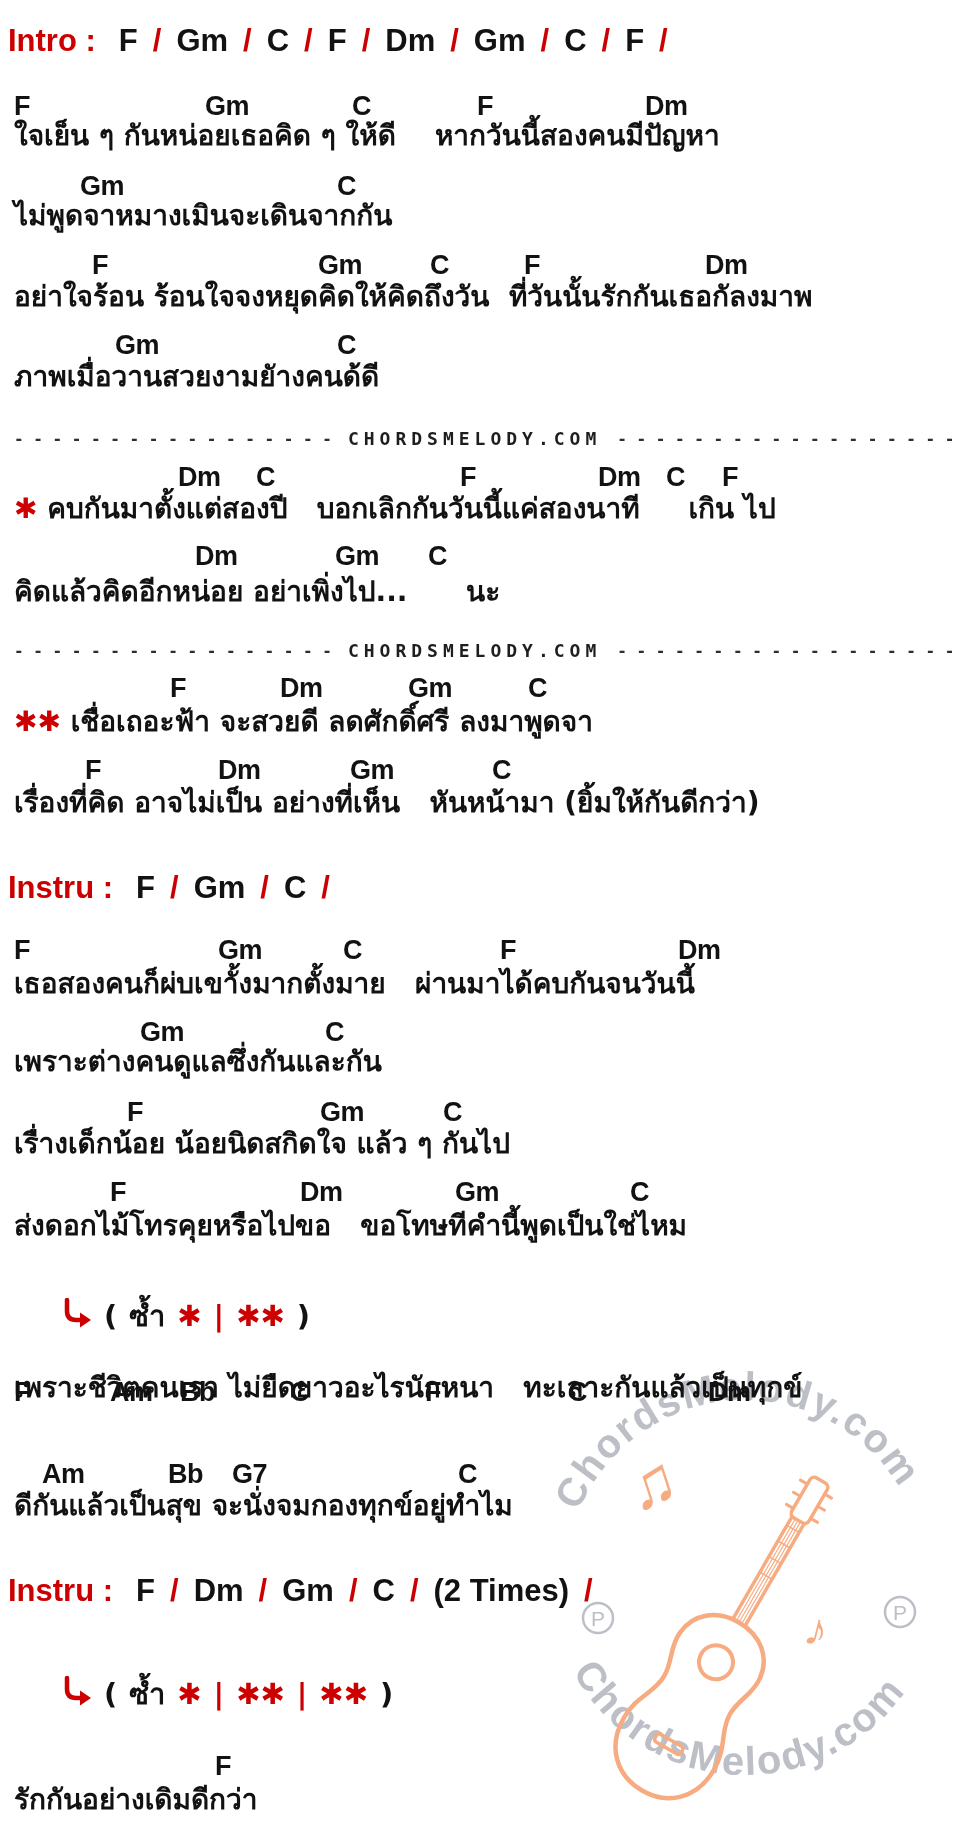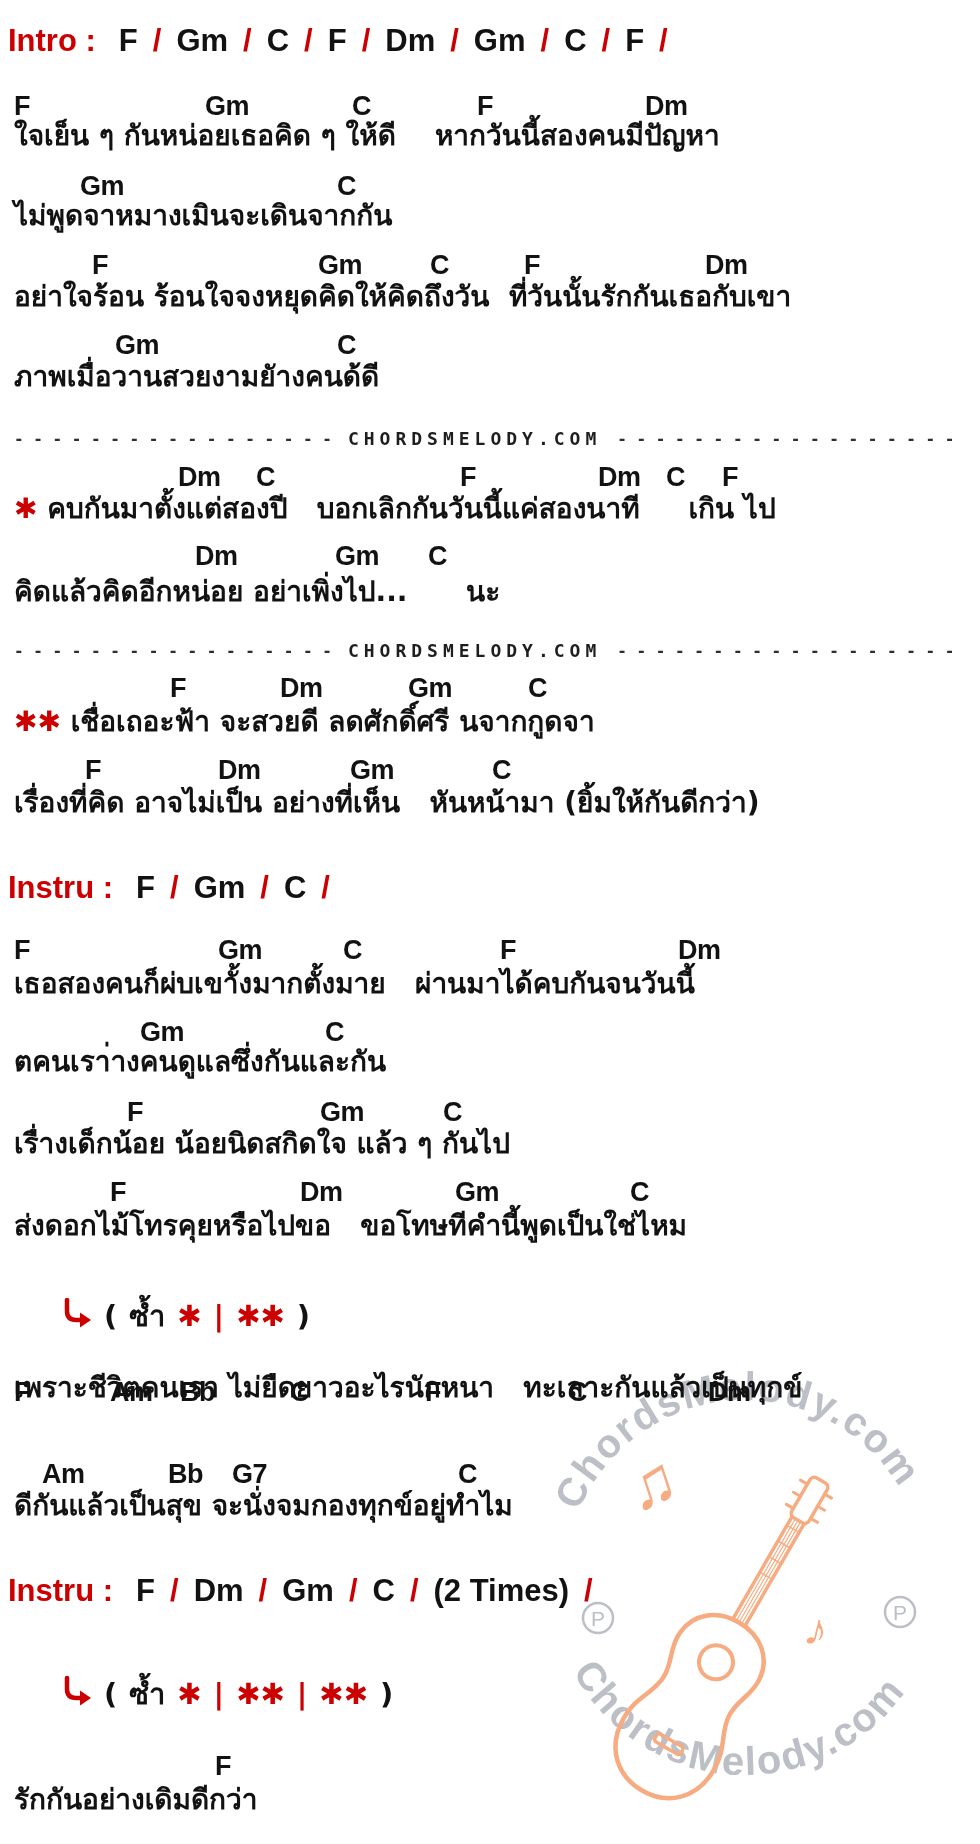--- a/index.html
+++ b/index.html
@@ -103,21 +103,21 @@
     </div>
   <div class="line lyric" style="top:196px"><span class="seg ast c-k">ไม่พูดจาหมางเมินจะเดินจากกัน</span></div>
 
   <div class="line chord-row" style="top:250px">
       <span class="chord" style="left: 92px;">F</span>
       <span class="chord" style="left: 318px;">Gm</span>
       <span class="chord" style="left: 430px;">C</span>
       <span class="chord" style="left: 524px;">F</span>
       <span class="chord" style="left: 705px;">Dm</span>
     </div>
-  <div class="line lyric" style="top:277px"><span class="seg ast c-k">อย่าใจร้อน ร้อนใจจงหยุดคิดให้คิดถึงวัน  ที่วันนั้นรักกันเธอกับเขา</span></div>
+  <div class="line lyric" style="top:277px"><span class="seg ast c-k">อย่าใจร้อน ร้อนใจจงหยุดคิดให้คิดถึงวัน  ที่วันนั้นรักกันเธอกัลงมาพ</span></div>
 
   <div class="line chord-row" style="top:330px">
       <span class="chord" style="left: 115px;">Gm</span>
       <span class="chord" style="left: 337px;">C</span>
     </div>
   <div class="line lyric" style="top:357px"><span class="seg ast c-k">ภาพเมื่อวานสวยงามยัางคนด้ดี</span></div>
 
   <div class="line sep" style="top:428px">
     <span>- - - - - - - - - - - - - - - - -</span>
     <span class="site">CHORDSMELODY.COM</span>
@@ -146,21 +146,21 @@
     <span class="site">CHORDSMELODY.COM</span>
     <span>- - - - - - - - - - - - - - - - - -</span>
   </div>
 
   <div class="line chord-row" style="top:673px">
       <span class="chord" style="left: 170px;">F</span>
       <span class="chord" style="left: 280px;">Dm</span>
       <span class="chord" style="left: 408px;">Gm</span>
       <span class="chord" style="left: 528px;">C</span>
     </div>
-  <div class="line lyric" style="top:702px"><span class="seg ast c-r">✱✱</span><span class="seg ast c-k"> เชื่อเถอะฟ้า จะสวยดี ลดศักดิ์ศรี นจากกูดจา</span></div>
+  <div class="line lyric" style="top:702px"><span class="seg ast c-r">✱✱</span><span class="seg ast c-k"> เชื่อเถอะฟ้า จะสวยดี ลดศักดิ์ศรี ลงมาพูดจา</span></div>
 
   <div class="line chord-row" style="top:755px">
       <span class="chord" style="left: 85px;">F</span>
       <span class="chord" style="left: 218px;">Dm</span>
       <span class="chord" style="left: 350px;">Gm</span>
       <span class="chord" style="left: 492px;">C</span>
     </div>
   <div class="line lyric" style="top:783px"><span class="seg ast c-k">เรื่องที่คิด อาจไม่เป็น อย่างที่เห็น   หันหน้ามา (ยิ้มให้กันดีกว่า)</span></div>
 
   <div class="line head" style="top:867px">
@@ -174,21 +174,21 @@
       <span class="chord" style="left: 343px;">C</span>
       <span class="chord" style="left: 500px;">F</span>
       <span class="chord" style="left: 678px;">Dm</span>
     </div>
   <div class="line lyric" style="top:964px"><span class="seg ast c-k">เธอสองคนก็ผ่บเขาั้งมากตั้งมาย   ผ่านมาได้คบกันจนวันนี้</span></div>
 
   <div class="line chord-row" style="top:1017px">
       <span class="chord" style="left: 140px;">Gm</span>
       <span class="chord" style="left: 325px;">C</span>
     </div>
-  <div class="line lyric" style="top:1042px"><span class="seg ast c-k">ตคนเรา่างคนดูแลซึ่งกันและกัน</span></div>
+  <div class="line lyric" style="top:1042px"><span class="seg ast c-k">เพราะต่างคนดูแลซึ่งกันและกัน</span></div>
 
   <div class="line chord-row" style="top:1097px">
       <span class="chord" style="left: 127px;">F</span>
       <span class="chord" style="left: 320px;">Gm</span>
       <span class="chord" style="left: 443px;">C</span>
     </div>
   <div class="line lyric" style="top:1124px"><span class="seg ast c-k">เรื่างเด็กน้อย น้อยนิดสกิดใจ แล้ว ๆ กันไป</span></div>
 
   <div class="line chord-row" style="top:1177px">
       <span class="chord" style="left: 110px;">F</span>

